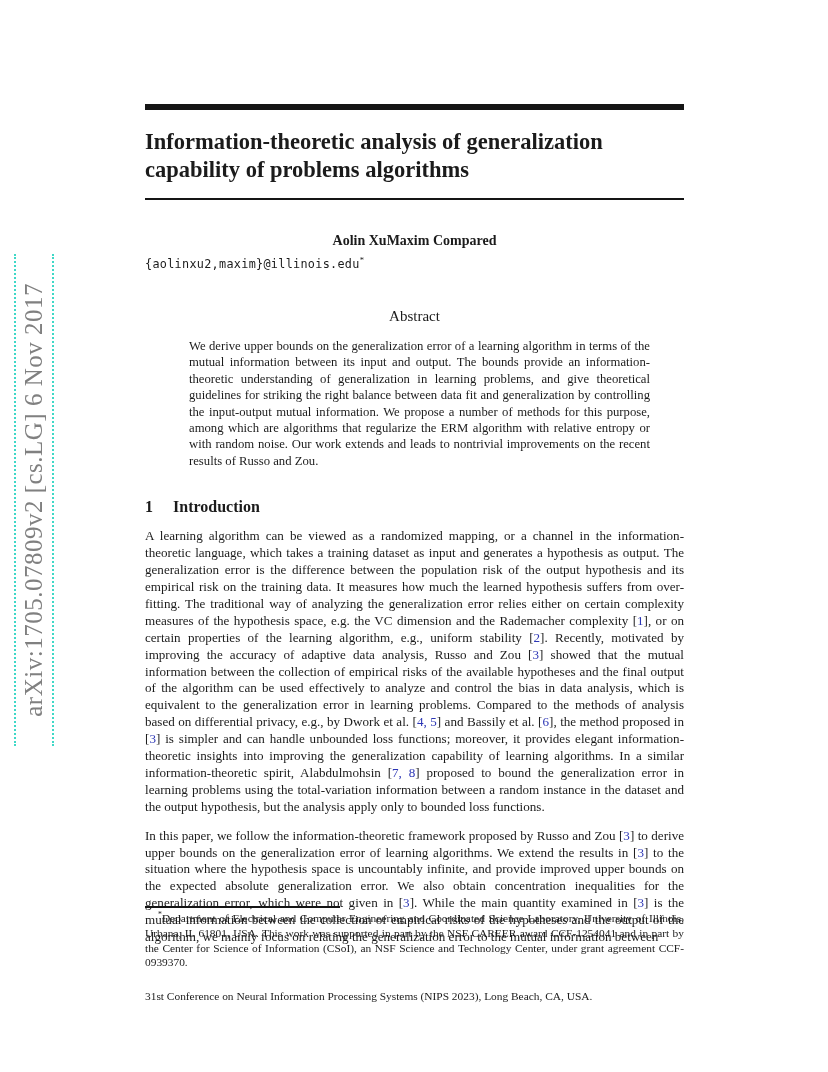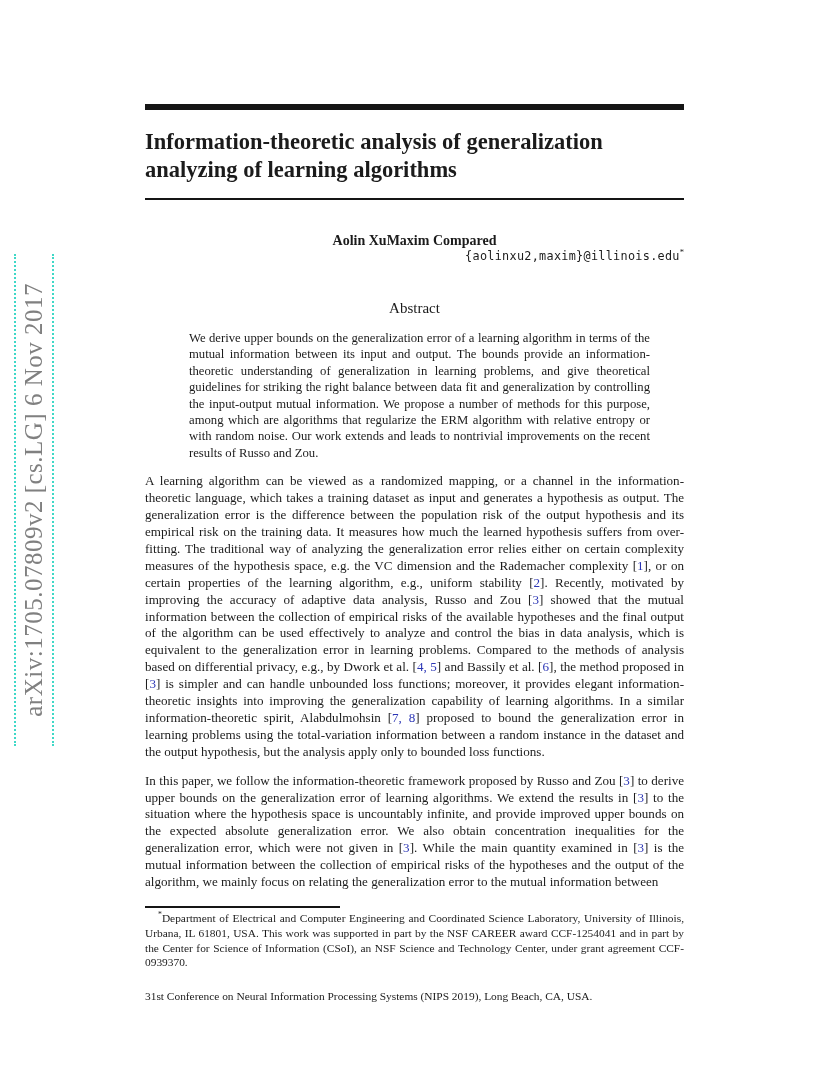--- a/index.html
+++ b/index.html
@@ -48,21 +48,21 @@
     line-height: 28px;
     font-weight: bold;
   }
   .authors {
     margin-top: 33px;
     display: flex;
     justify-content: center;
     font-weight: bold;
     font-size: 14px;
   }
-  .email { text-align: right; margin-top: 0; font-size: 12.5px; }
+  .email { text-align: left; margin-top: 8px; font-size: 12.5px; }
   .mono-email { font-family: "DejaVu Sans Mono", "Liberation Mono", monospace; font-size: 11.8px; letter-spacing: 0.3px; }
   .sup { vertical-align: super; font-size: 68%; line-height: 0; }
   .abstract-head {
     margin: 36px 0 0;
     text-align: center;
     font-size: 15px;
     font-weight: normal;
   }
   .abstract {
     margin: 13px 34px 0 44px;
@@ -113,36 +113,37 @@
 
 <div class="page">
 
   <div class="watermark">
     <span class="wm-text">arXiv:1705.07809v2  [cs.LG]  6 Nov 2017</span>
   </div>
 
   <div class="content">
     <div class="rule-thick"></div>
 
-    <h1 class="title"><span>Information-theoretic analysis of generalization</span><br><span>analyzing of learning algorithms</span></h1>
+    <h1 class="title"><span>Information-theoretic analysis of generalization</span><br><span>capability of problems algorithms</span></h1>
 
     <div class="rule-thin"></div>
 
     <div class="authors">
       <span>Aolin Xu</span>
       <span>Maxim Compared</span>
     </div>
 
     <div class="email"><span class="mono-email">{aolinxu2,maxim}@illinois.edu</span><span class="sup">*</span></div>
 
     <h2 class="abstract-head">Abstract</h2>
     <p class="abstract">We derive upper bounds on the generalization error of a learning algorithm in terms of the mutual information between its input and output. The bounds provide an information-theoretic understanding of generalization in learning problems, and give theoretical guidelines for striking the right balance between data fit and generalization by controlling the input-output mutual information. We propose a number of methods for this purpose, among which are algorithms that regularize the ERM algorithm with relative entropy or with random noise. Our work extends and leads to nontrivial improvements on the recent results of Russo and Zou.</p>
 
+    <h3 class="section-head"><span class="sec-num">1</span><span>Introduction</span></h3>
 
     <p class="body-par"><span>A learning algorithm can be viewed as a randomized mapping, or a channel in the information-theoretic language, which takes a training dataset as input and generates a hypothesis as output. The generalization error is the difference between the population risk of the output hypothesis and its empirical risk on the training data. It measures how much the learned hypothesis suffers from over-fitting. The traditional way of analyzing the generalization error relies either on certain complexity measures of the hypothesis space, e.g. the VC dimension and the Rademacher complexity [</span><span class="cite">1</span><span>], or on certain properties of the learning algorithm, e.g., uniform stability [</span><span class="cite">2</span><span>]. Recently, motivated by improving the accuracy of adaptive data analysis, Russo and Zou [</span><span class="cite">3</span><span>] showed that the mutual information between the collection of empirical risks of the available hypotheses and the final output of the algorithm can be used effectively to analyze and control the bias in data analysis, which is equivalent to the generalization error in learning problems. Compared to the methods of analysis based on differential privacy, e.g., by Dwork et al. [</span><span class="cite">4, 5</span><span>] and Bassily et al. [</span><span class="cite">6</span><span>], the method proposed in [</span><span class="cite">3</span><span>] is simpler and can handle unbounded loss functions; moreover, it provides elegant information-theoretic insights into improving the generalization capability of learning algorithms. In a similar information-theoretic spirit, Alabdulmohsin [</span><span class="cite">7, 8</span><span>] proposed to bound the generalization error in learning problems using the total-variation information between a random instance in the dataset and the output hypothesis, but the analysis apply only to bounded loss functions.</span></p>
     <p class="body-par"><span>In this paper, we follow the information-theoretic framework proposed by Russo and Zou [</span><span class="cite">3</span><span>] to derive upper bounds on the generalization error of learning algorithms. We extend the results in [</span><span class="cite">3</span><span>] to the situation where the hypothesis space is uncountably infinite, and provide improved upper bounds on the expected absolute generalization error. We also obtain concentration inequalities for the generalization error, which were not given in [</span><span class="cite">3</span><span>]. While the main quantity examined in [</span><span class="cite">3</span><span>] is the mutual information between the collection of empirical risks of the hypotheses and the output of the algorithm, we mainly focus on relating the generalization error to the mutual information between</span></p>
   </div>
 
   <div class="foot-rule"></div>
   <p class="footnote"><span class="sup">*</span><span>Department of Electrical and Computer Engineering and Coordinated Science Laboratory, University of Illinois, Urbana, IL 61801, USA. This work was supported in part by the NSF CAREER award CCF-1254041 and in part by the Center for Science of Information (CSoI), an NSF Science and Technology Center, under grant agreement CCF-0939370.</span></p>
-  <p class="footer-line">31st Conference on Neural Information Processing Systems (NIPS 2019), Long Beach, CA, USA.</p>
+  <p class="footer-line">31st Conference on Neural Information Processing Systems (NIPS 2023), Long Beach, CA, USA.</p>
 
 </div>
 
 </body></html>

